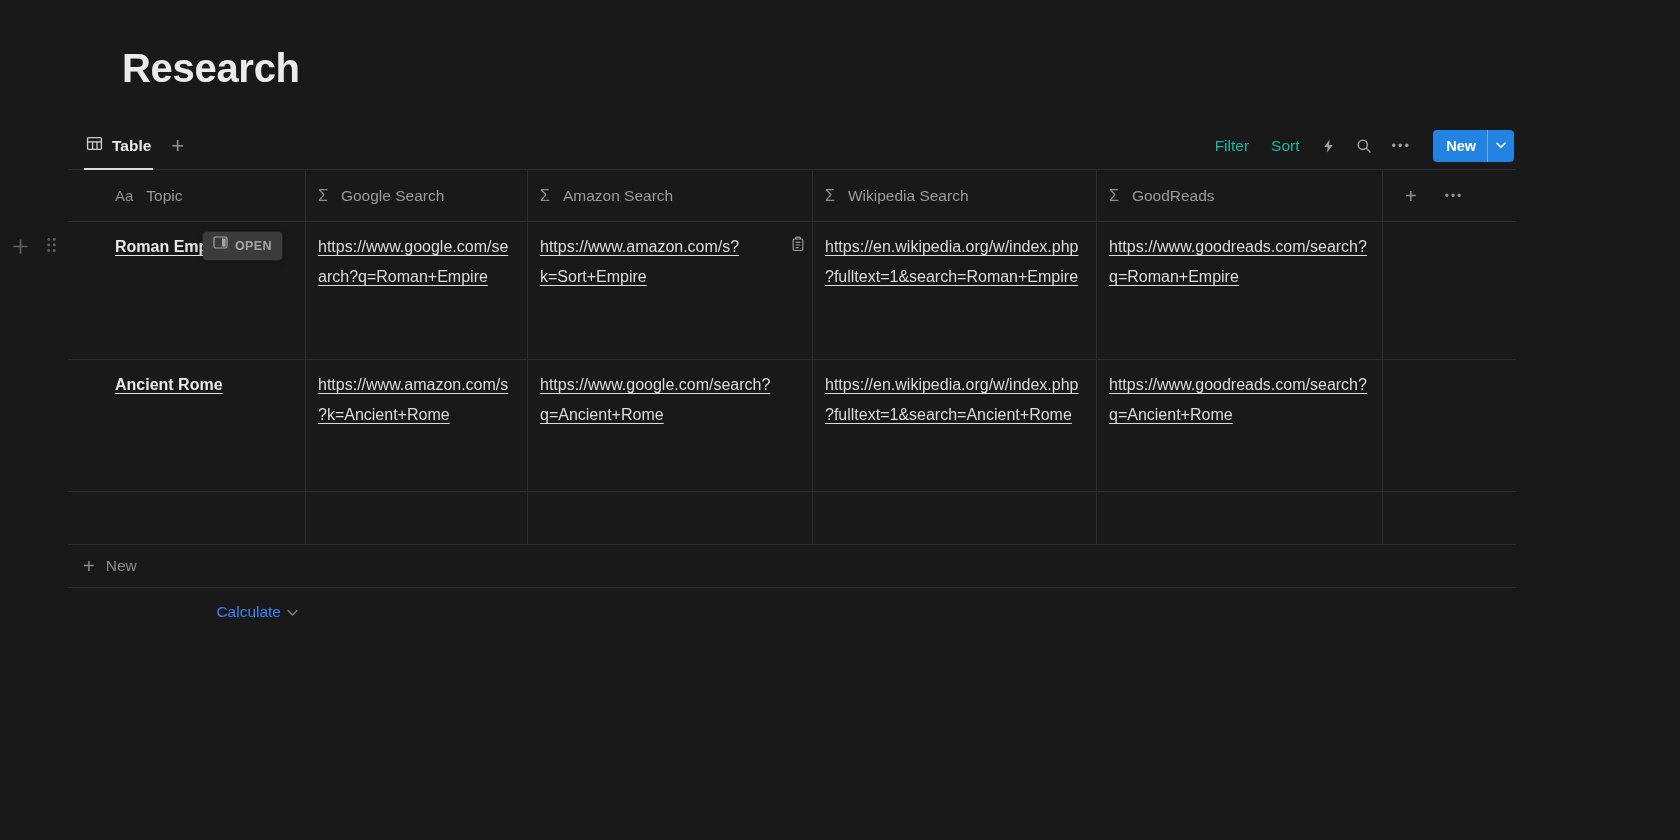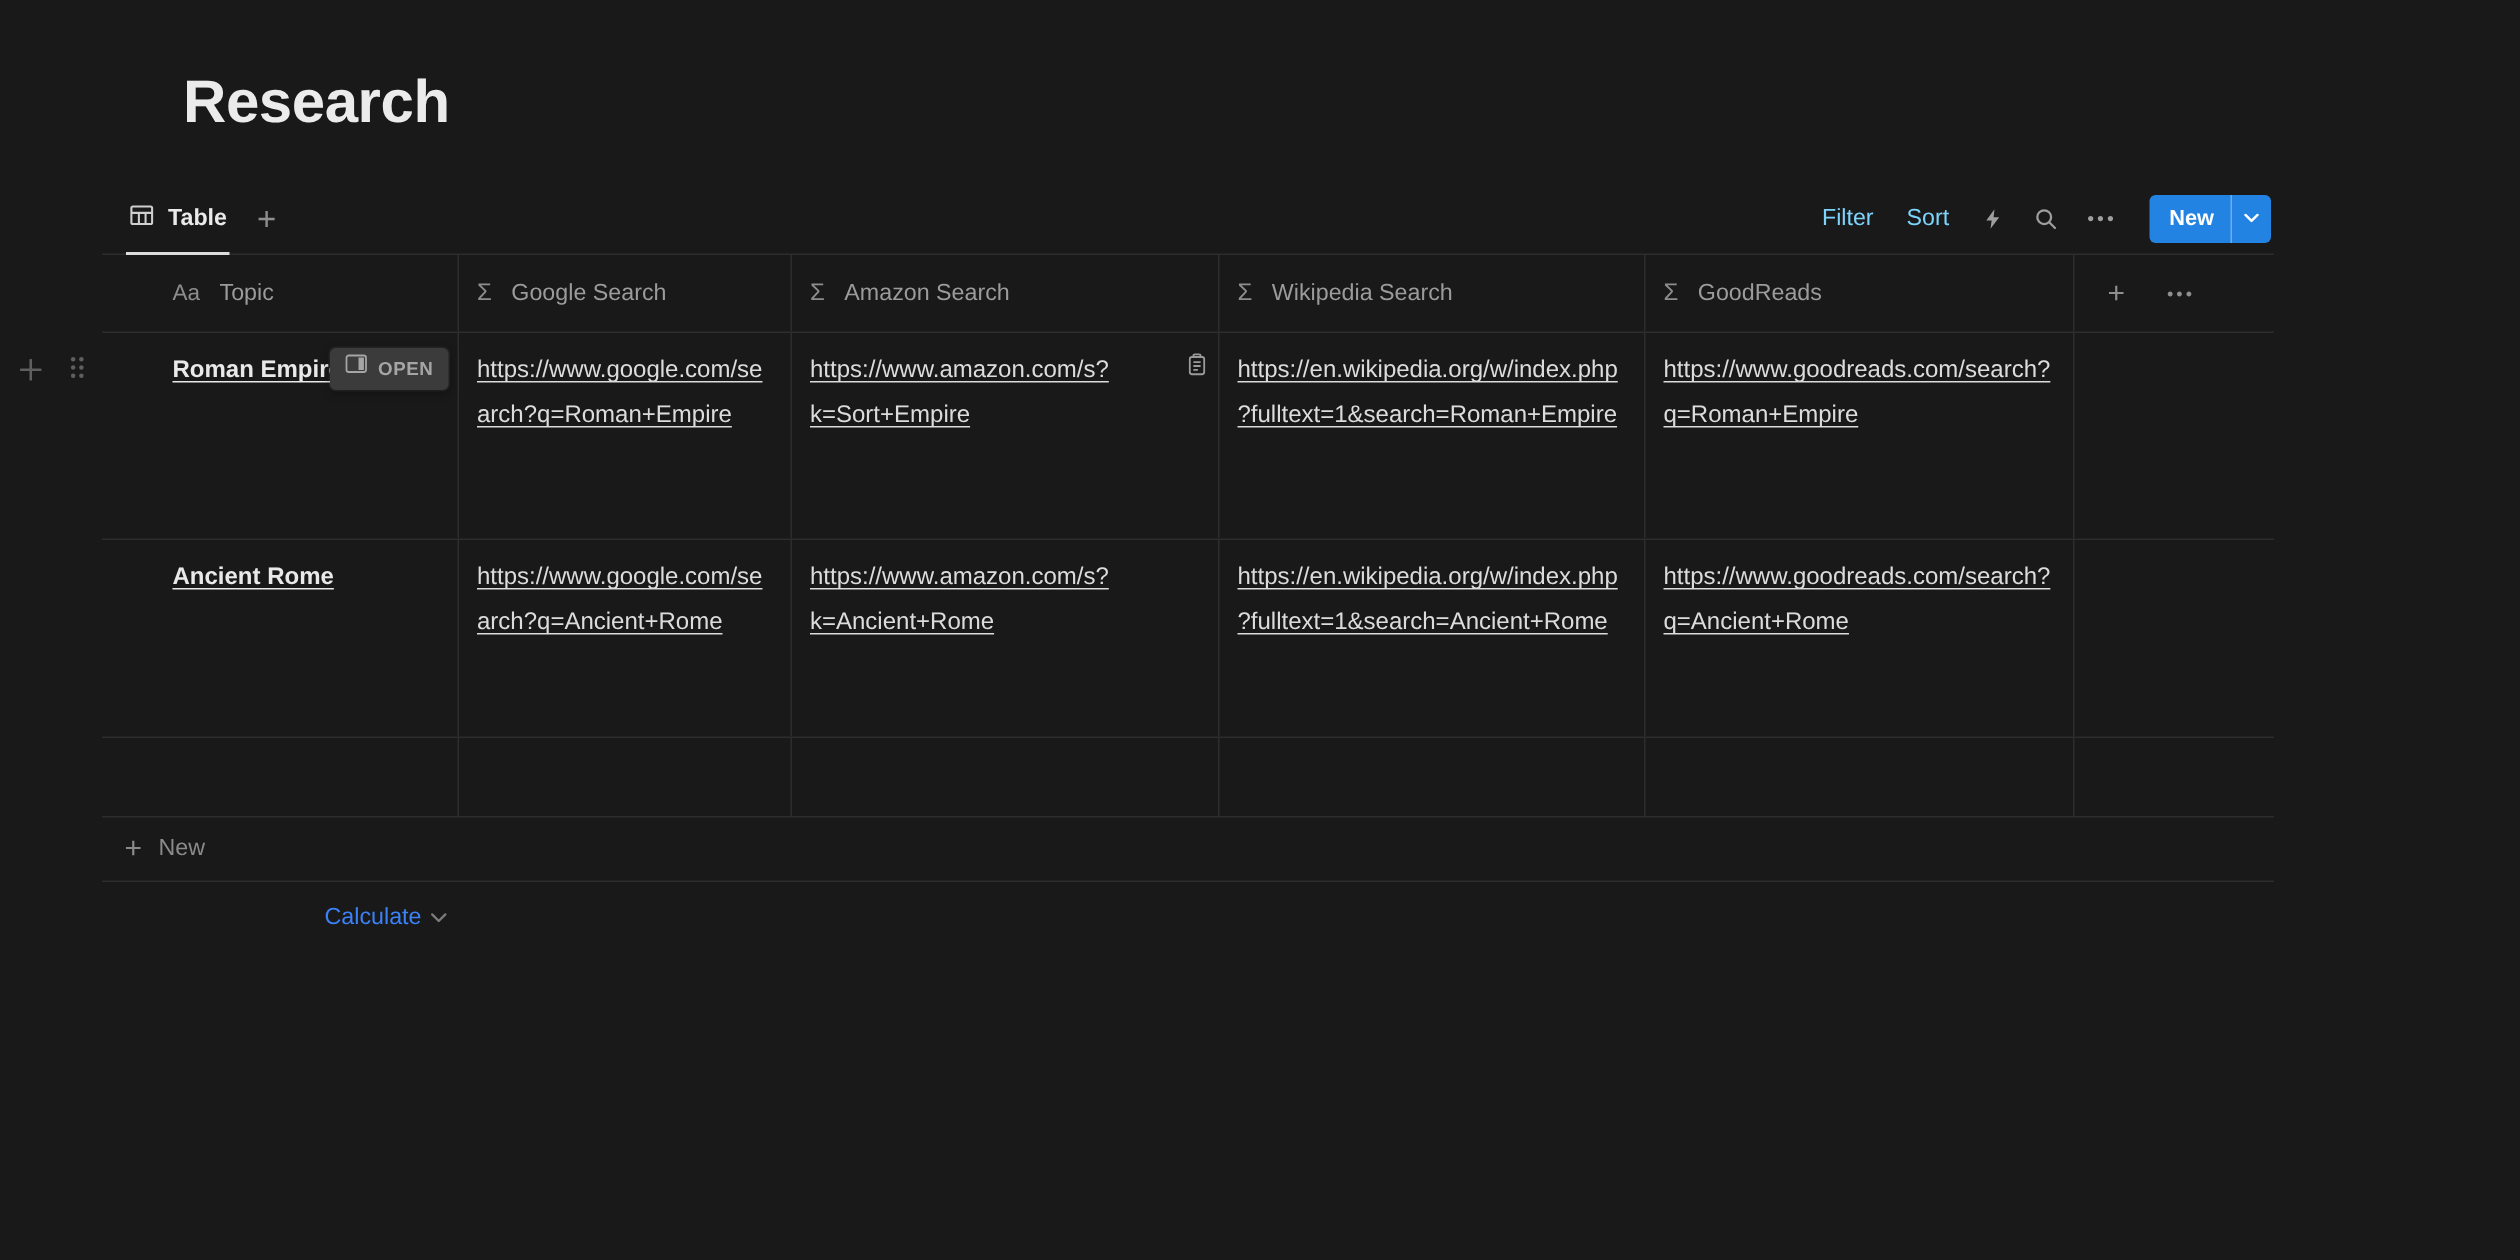--- a/index.html
+++ b/index.html
@@ -18,21 +18,21 @@
     display:flex;align-items:stretch;justify-content:space-between;
     border-bottom:1px solid #2d2d2d;box-sizing:border-box;
   }
   .tb-left{display:flex;align-items:center;padding-left:16px;justify-content:flex-end;}
   .tab{position:relative;display:flex;align-items:center;gap:9px;height:100%;padding:0 2px;cursor:pointer;}
   .tab::after{content:"";position:absolute;left:0;right:0;bottom:-1px;height:2px;background:#dcdcdc;}
   .tab-label{color:#eaeaea;font-weight:600;font-size:15.5px;}
   .icon-svg{display:block;}
   .add-view{margin-left:18px;color:#8f8f8f;font-size:22px;line-height:1;cursor:pointer;font-weight:400;}
   .tb-right{display:flex;align-items:center;gap:8px;padding-right:2px;}
-  .tb-text{color:#7dd3fc;font-size:15.5px;padding:0 7px;cursor:pointer;}
+  .tb-text{color:#14b8a6;font-size:15.5px;padding:0 7px;cursor:pointer;}
   .tb-icon{display:flex;align-items:center;padding:0 6px;color:#9e9e9e;cursor:pointer;}
   .tb-dots{color:#9e9e9e;font-size:13px;letter-spacing:2px;padding:0 6px;cursor:pointer;}
   .new-btn{display:flex;align-items:center;height:32px;background:#2383e2;border-radius:4px;margin-left:8px;overflow:hidden;cursor:pointer;}
   .new-label{color:#ffffff;font-weight:700;font-size:14.5px;padding:0 11px 0 13px;}
   .new-divider{width:1px;align-self:stretch;background:rgba(255,255,255,.35);}
   .new-chevron{padding:0 8px;display:flex;align-items:center;color:#ffffff;}
   
   .gutter-plus{position:absolute;left:13px;top:239px;color:#5f5f5f;cursor:pointer;}
   .gutter-drag{position:absolute;left:46px;top:237px;color:#5f5f5f;cursor:grab;}
   
@@ -62,21 +62,21 @@
   .cell.trailing{border-right:none;cursor:default;}
   .cell.topic{padding-left:47px;font-weight:700;white-space:nowrap;}
   .topic-text{
     color:#e9e9e9;text-decoration:underline;text-underline-offset:3px;text-decoration-thickness:1px;
   }
   .url-text{
     text-decoration:underline;text-underline-offset:3px;text-decoration-thickness:1px;
     overflow-wrap:anywhere;cursor:pointer;
   }
   .open-pill{
-    position:absolute;top:10px;right:6px;height:28px;display:flex;align-items:center;gap:7px;
+    position:absolute;top:10px;right:23px;height:28px;display:flex;align-items:center;gap:7px;
     background:#3b3b3b;border-radius:4px;padding:0 10px;color:#a5a5a5;font-size:12.5px;font-weight:700;
     letter-spacing:.4px;white-space:nowrap;cursor:pointer;
     box-shadow:0 0 0 1px rgba(255,255,255,.06),0 2px 6px rgba(0,0,0,.35);
   }
   .copy-btn{position:absolute;top:9px;right:5px;color:#9b9b9b;cursor:pointer;background:#191919;border-radius:3px;padding:1px;}
   
   .newrow{
     position:absolute;left:68px;top:545px;width:1448px;height:43px;display:flex;align-items:center;gap:11px;
     padding-left:15px;box-sizing:border-box;border-bottom:1px solid #2d2d2d;color:#8a8a8a;font-size:15.5px;cursor:pointer;
   }
@@ -221,24 +221,24 @@
         <span class="url-text">https://www.goodreads.com/search?q=Roman+Empire</span>
       </div>
       <div class="cell trailing"></div>
     </div>
 
     <div class="row r2">
       <div class="cell topic">
         <span class="topic-text">Ancient Rome</span>
       </div>
       <div class="cell url">
+        <span class="url-text">https://www.amazon.com/s?k=Ancient+Rome</span>
+      </div>
+      <div class="cell url">
         <span class="url-text">https://www.google.com/search?q=Ancient+Rome</span>
-      </div>
-      <div class="cell url">
-        <span class="url-text">https://www.amazon.com/s?k=Ancient+Rome</span>
       </div>
       <div class="cell url">
         <span class="url-text">https://en.wikipedia.org/w/index.php?fulltext=1&amp;search=Ancient+Rome</span>
       </div>
       <div class="cell url">
         <span class="url-text">https://www.goodreads.com/search?q=Ancient+Rome</span>
       </div>
       <div class="cell trailing"></div>
     </div>
 

